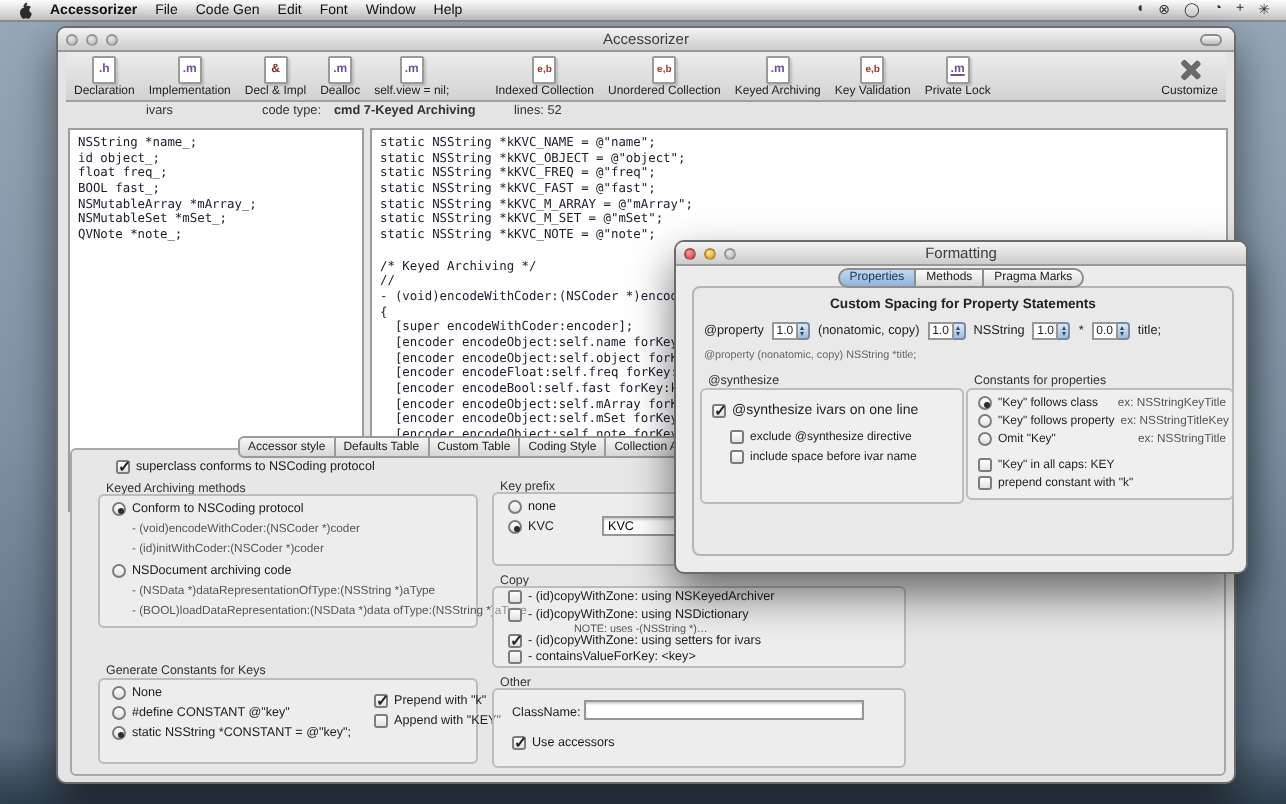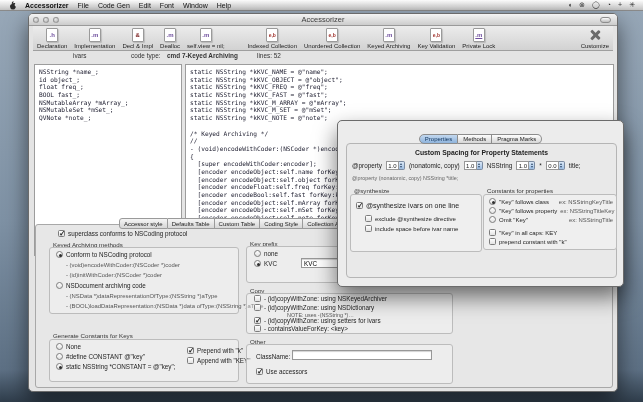--- a/index.html
+++ b/index.html
@@ -273,20 +273,26 @@
   <div class="gbox" style="left:217px; top:330px; width:207px; height:40px;"></div>
   <span class="glabel" style="left:227px; top:339px; font-size:6.3px; color:#1d1d1d;">ClassName:</span>
   <input class="tfield" style="position: absolute; left: 263px; top: 336px; width: 140px;" value="">
   <div class="row" style="left:227px; top:354px;">
     <span class="cb checked"></span>
     <span>Use accessors</span>
   </div>
 </div>
 
 <div class="win" style="left:337px; top:120px; width:287px; height:167px; background:#ececec; z-index:10;">
+  <div class="titlebar">
+    <span class="wtitle">Formatting</span>
+    <span class="tl red"></span>
+    <span class="tl yel"></span>
+    <span class="tl gray"></span>
+  </div>
 
   <div class="fbox" style="left:8px; top:22px; width:271px; height:135px;"></div>
 
   <div style="position:absolute; left:0; right:0; top:13px; display:flex; justify-content:center;">
     <span class="seg sel">Properties</span>
     <span class="seg">Methods</span>
     <span class="seg">Pragma Marks</span>
   </div>
 
   <div style="position:absolute; left:8px; top:28px; width:271px; text-align:center; font-size:6.8px; font-weight:bold; color:#222;">Custom Spacing for Property Statements</div>

